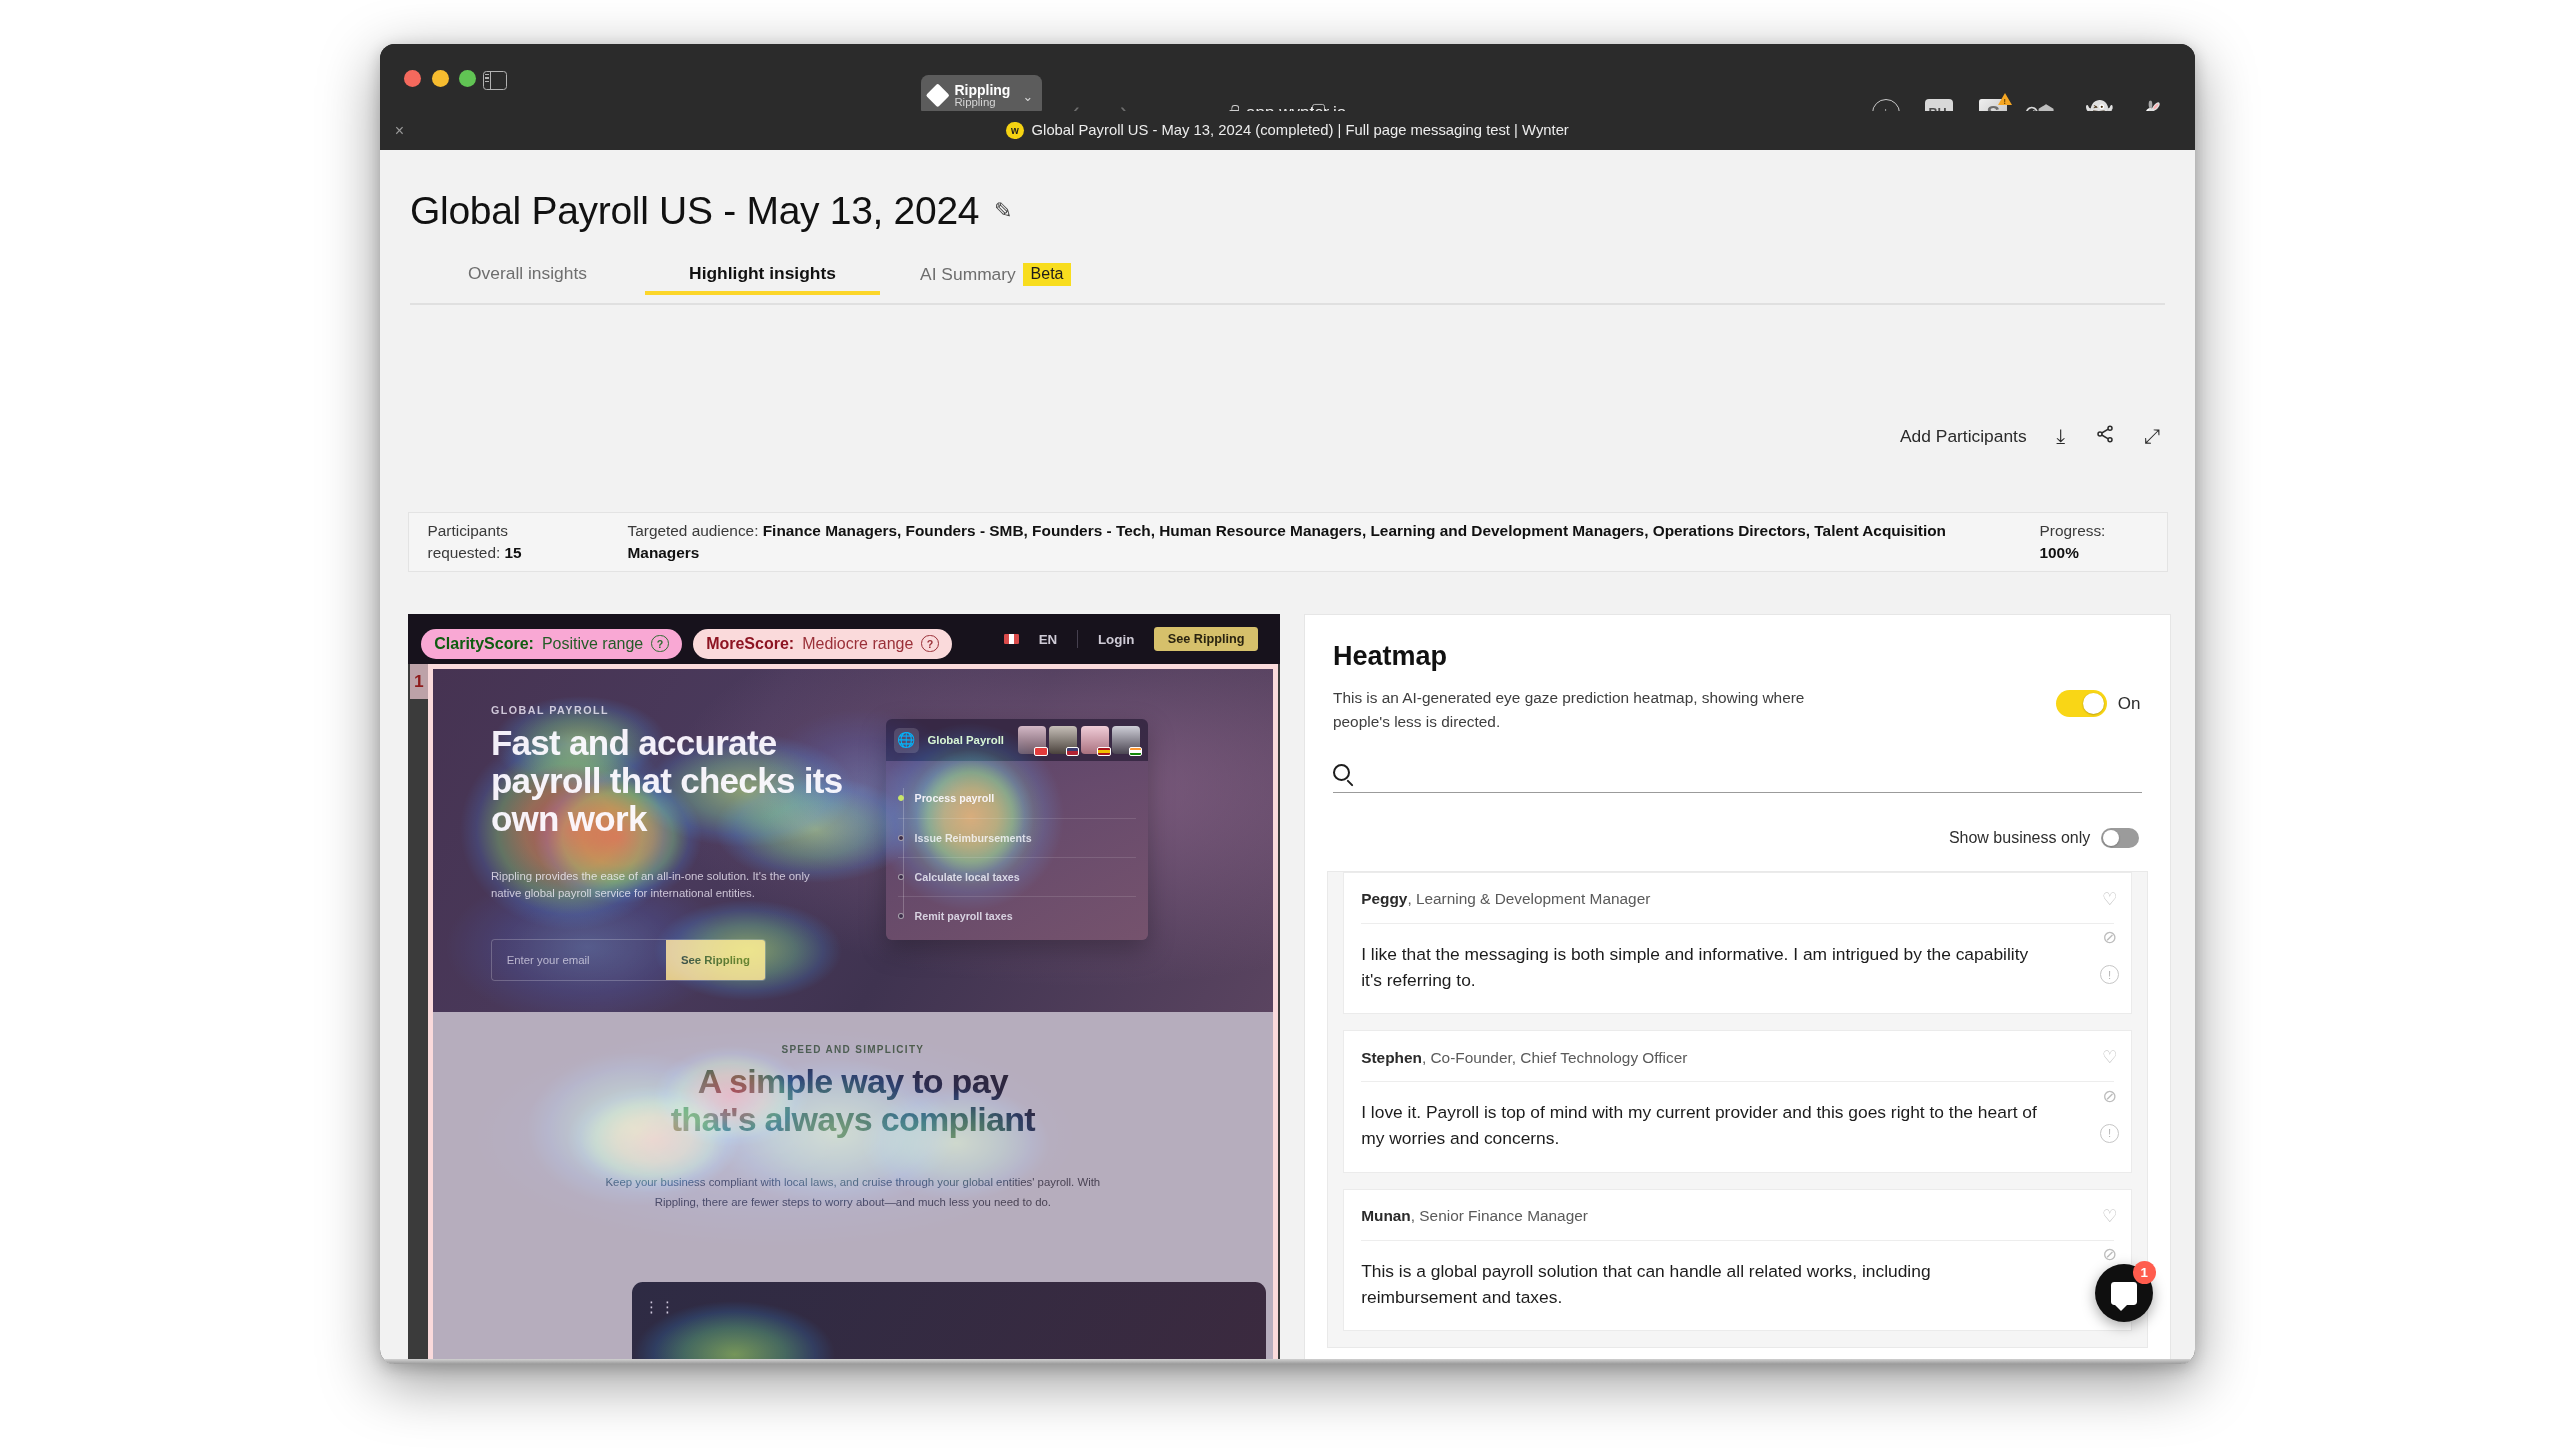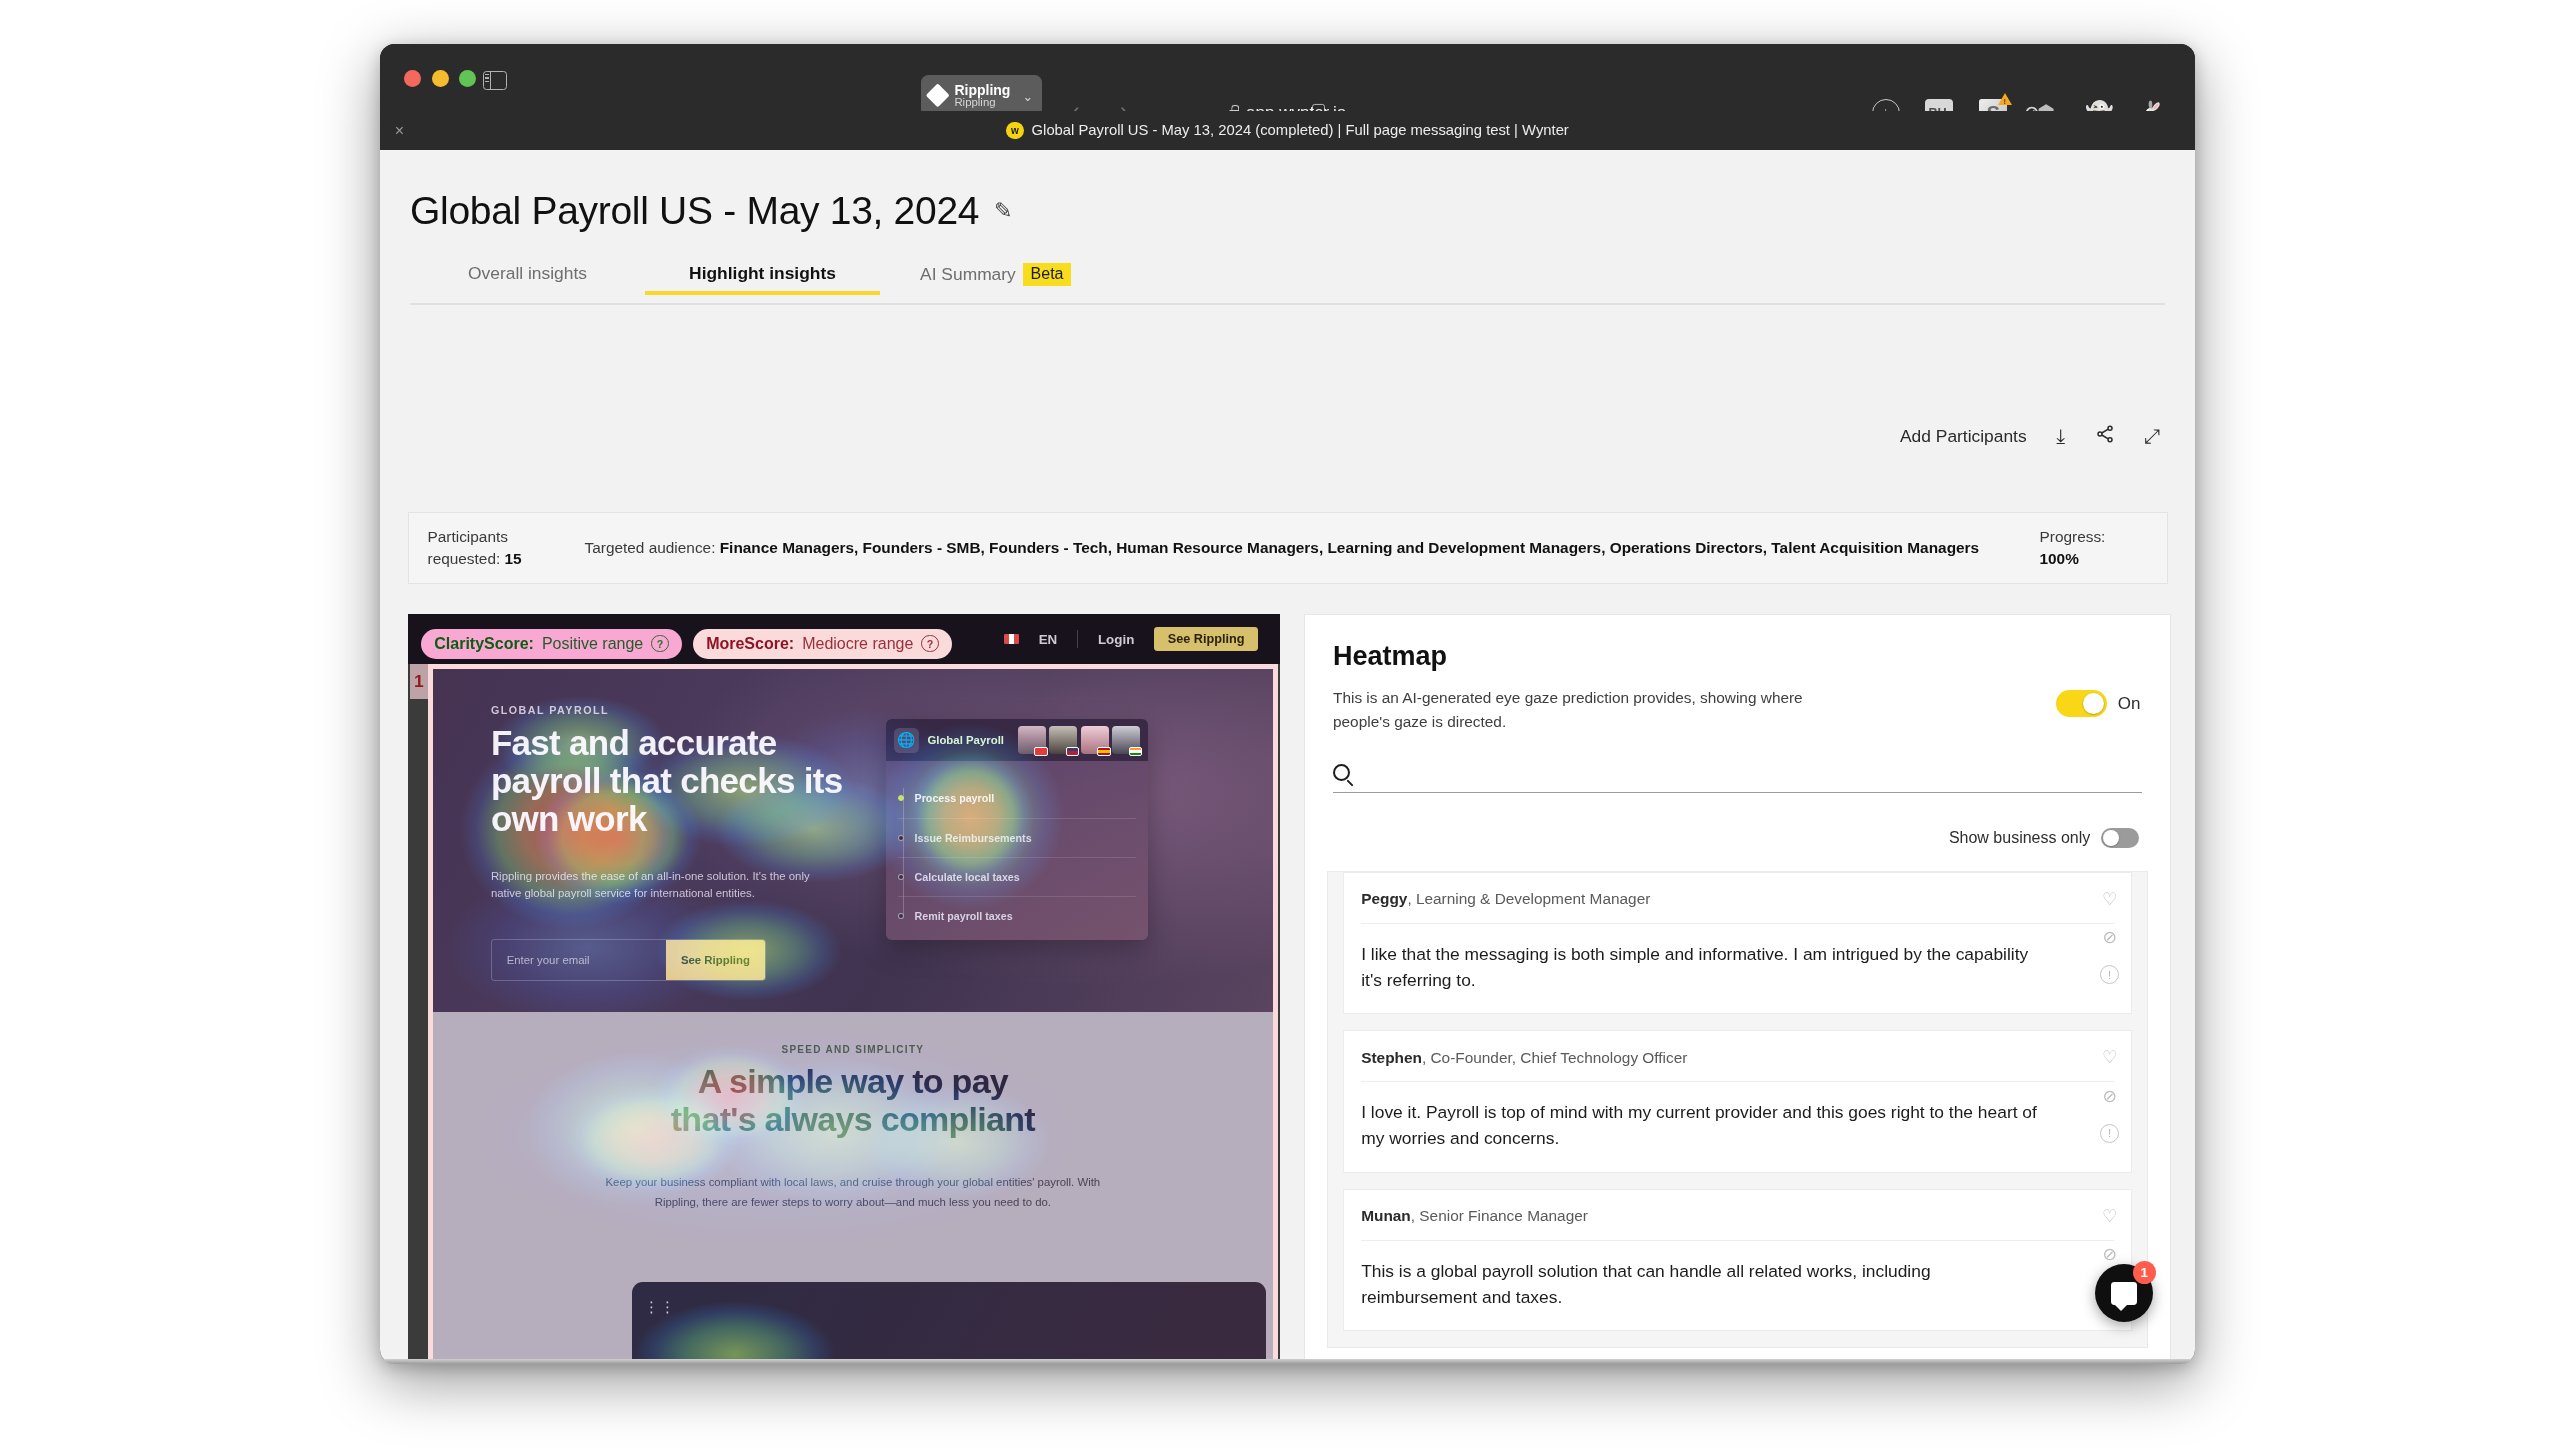--- a/index.html
+++ b/index.html
@@ -197,24 +197,24 @@
   
   #header-actions {
     position: absolute; right: 35px; top: 274px;
     display: flex; align-items: center; gap: 29.5px;
   }
   #add-participants { font-size: 17.4px; color:#2a2a2a; }
   .hdr-ico { font-size: 20px; color:#2b2b2b; }
 
   
   #infobar {
-    position: absolute; left: 408px; top: 362px; width: 1760px; height: 72px;
+    position: absolute; left: 408px; top: 362px; width: 1760px; height: 60px;
     background:#f5f5f5; border:0.7px solid #e3e3e3;
     display:flex; align-items:center;
-    left: 27.5px; width: 1760px;
+    left: 27.5px; width: 1760px; gap: 43px;
   }
   #ib-participants { width: 176px; padding-left: 19px; font-size: 15.4px; color:#3a3a3a; line-height:1.45; }
   #ib-participants b { color:#111; }
   #ib-audience { flex:1; font-size: 15.4px; color:#3a3a3a; line-height:1.45; padding-right: 16px; }
   #ib-audience b { color:#111; }
   #ib-progress { width: 127px; font-size:15.4px; color:#3a3a3a; line-height:1.45; }
   #ib-progress b { color:#111; display:block; }
 
   
   #heatmap-panel {
@@ -622,21 +622,21 @@
               </div>
 
             </div>
           </div>
         </div>
 
         <div id="right-panel">
 
           <div id="hm-head">
             <div id="hm-title">Heatmap</div>
-            <div id="hm-desc">This is an AI-generated eye gaze prediction provides, showing where people's gaze is directed.</div>
+            <div id="hm-desc">This is an AI-generated eye gaze prediction heatmap, showing where people's less is directed.</div>
             <div id="hm-toggle-wrap">
               <div class="tog on">
                   <span class="knob"></span>
                 </div>
               <span id="hm-toggle-label">On</span>
             </div>
           </div>
 
           <div id="search-row">
             <span class="search-glyph"></span>

